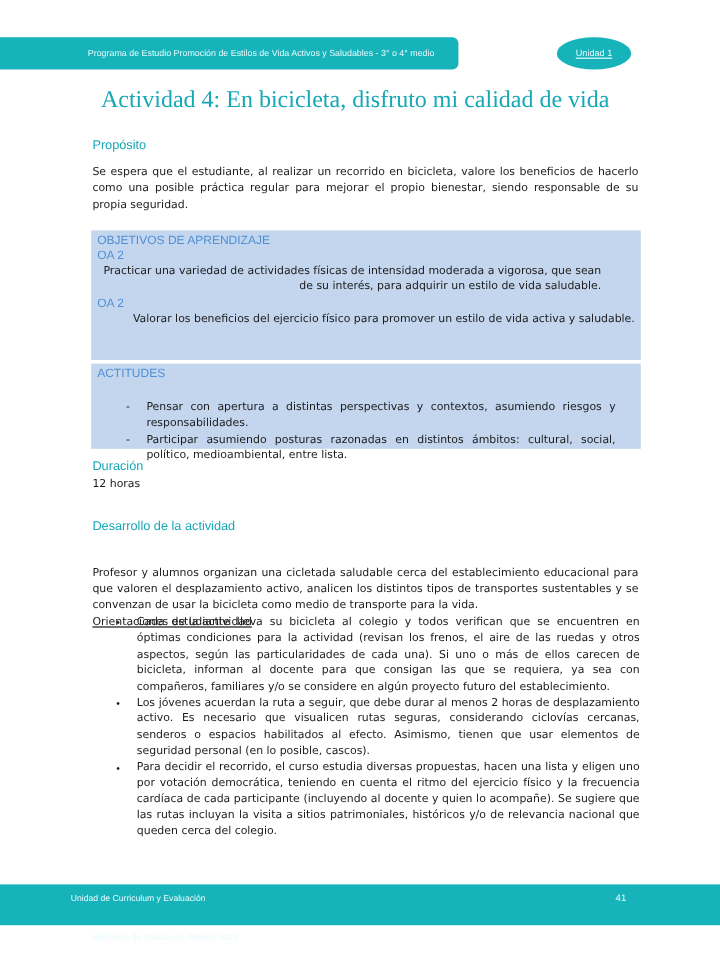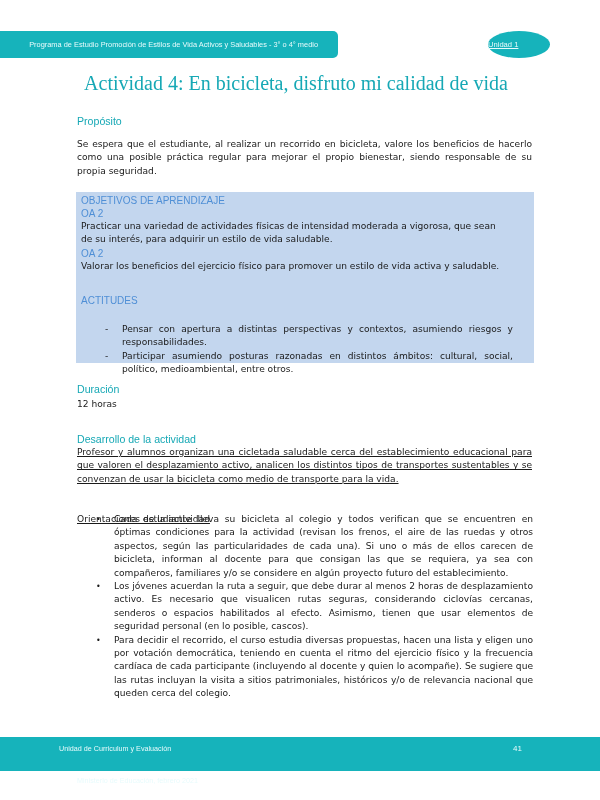--- a/index.html
+++ b/index.html
@@ -1,30 +1,30 @@
 <!DOCTYPE html>
 <html><head>
 <meta charset="utf-8">
 <style>
   html, body { margin:0; padding:0; }
   body { width:600px; height:800px; background:#ffffff; position:relative; overflow:hidden;
          font-family:"DejaVu Sans", sans-serif; color:#1a1a1a; }
-  .header-bar { position:absolute; left:0; top:31px; width:338px; height:27px; background:#16b3bb;
+  .header-bar { position:absolute; left:0; top:31px; width:382px; height:27px; background:#16b3bb;
                 border-radius:0 5px 5px 0; color:#e8fbfc; font-family:"Liberation Sans", sans-serif;
                 font-size:7.4px; line-height:27px; text-align:right; padding-right:20px; box-sizing:border-box; }
-  .unit-pill { position:absolute; left:488px; top:31px; width:62px; height:27px; background:#16b3bb;
+  .unit-pill { position:absolute; left:464px; top:31px; width:62px; height:27px; background:#16b3bb;
                border-radius:50%; color:#e8fbfc; font-family:"Liberation Sans", sans-serif; font-size:7.6px;
-               line-height:27px; text-align:left;text-decoration:underline; }
+               line-height:27px; text-align:center;text-decoration:underline; }
   .title { position:absolute; left:0; width:592px; top:72px; text-align:center; color:#16a8b5;
            font-family:Liberation Serif, serif; font-size:20px; }
   .h2 { position:absolute; left:77px; color:#16a8b5; font-family:"Liberation Sans", sans-serif; font-size:10.6px;text-align:center; }
   .para { position:absolute; left:77px; width:455px; font-size:9.1px; line-height:13.4px; text-align:justify; }
   .box { position:absolute; left:76px; width:458px; background:#c3d6ee; box-sizing:border-box; padding:2px 5px; }
   .box .lbl { color:#4f8fd6; font-family:"Liberation Sans", sans-serif; font-size:10px; line-height:13px; }
-  .box .txt { font-size:9.1px; line-height:13.4px; }
+  .box .txt { font-size:9.1px; line-height:13.4px;text-align:right; }
   .box ul { list-style:none; margin:16px; padding:0; }
   .box li { position:relative; padding-left:25px; font-size:9.1px; line-height:13.4px; text-align:justify; }
   .box li::before { content:"-"; position:absolute; left:8px; }
   .underline { text-decoration:underline; }
   .bullets { position:absolute; left:96px; width:437px; margin:0; padding:0; list-style:none; }
   .bullets li { position:relative; padding-left:18px; font-size:9.1px; line-height:13.4px; text-align:justify; }
   .bullets li::before { content:"\2022"; position:absolute; left:0; font-size:8px; }
   .footer { position:absolute; left:0; top:737px; width:600px; height:34px; background:#16b3bb;
             color:#e8fbfc; font-family:"Liberation Sans", sans-serif; font-size:7.2px; }
   .footer .l1 { position:absolute; left:59px; top:7px; }
@@ -45,33 +45,33 @@
 <div class="para" style="top:138px;">Se espera que el estudiante, al realizar un recorrido en bicicleta, valore los beneficios de hacerlo como una posible práctica regular para mejorar el propio bienestar, siendo responsable de su propia seguridad.</div>
 
 <div class="box" style="top:192px; height:108px;">
   <div class="lbl">OBJETIVOS DE APRENDIZAJE</div>
   <div class="lbl">OA 2</div>
   <div class="txt" style="width:420px;">Practicar una variedad de actividades físicas de intensidad moderada a vigorosa, que sean de su interés, para adquirir un estilo de vida saludable.</div>
   <div class="lbl">OA 2</div>
   <div class="txt">Valorar los beneficios del ejercicio físico para promover un estilo de vida activa y saludable.</div>
 </div>
 
-<div class="box" style="top:292px; height:71px;">
+<div class="box" style="top:303px; height:71px;">
   <div class="lbl">ACTITUDES</div>
   <ul>
     <li>Pensar con apertura a distintas perspectivas y contextos, asumiendo riesgos y responsabilidades.</li>
-    <li>Participar asumiendo posturas razonadas en distintos ámbitos: cultural, social, político, medioambiental, entre otros.</li>
+    <li>Participar asumiendo posturas razonadas en distintos ámbitos: cultural, social, político, medioambiental, entre lista.</li>
   </ul>
 </div>
 
 <div class="h2" style="top:383px;">Duración</div>
 <div class="para" style="top:398px;">12 horas</div>
 
 <div class="h2" style="top:433px;">Desarrollo de la actividad</div>
-<div class="para" style="top:446px;text-decoration:underline;">Profesor y alumnos organizan una cicletada saludable cerca del establecimiento educacional para que valoren el desplazamiento activo, analicen los distintos tipos de transportes sustentables y se convenzan de usar la bicicleta como medio de transporte para la vida.</div>
+<div class="para" style="top:472px;">Profesor y alumnos organizan una cicletada saludable cerca del establecimiento educacional para que valoren el desplazamiento activo, analicen los distintos tipos de transportes sustentables y se convenzan de usar la bicicleta como medio de transporte para la vida.</div>
 <div class="para underline" style="top:492px;margin-top:21px;">Orientaciones de la actividad</div>
 
 <ul class="bullets" style="top:513px;">
   <li>Cada estudiante lleva su bicicleta al colegio y todos verifican que se encuentren en óptimas condiciones para la actividad (revisan los frenos, el aire de las ruedas y otros aspectos, según las particularidades de cada una). Si uno o más de ellos carecen de bicicleta, informan al docente para que consigan las que se requiera, ya sea con compañeros, familiares y/o se considere en algún proyecto futuro del establecimiento.</li>
   <li>Los jóvenes acuerdan la ruta a seguir, que debe durar al menos 2 horas de desplazamiento activo. Es necesario que visualicen rutas seguras, considerando ciclovías cercanas, senderos o espacios habilitados al efecto. Asimismo, tienen que usar elementos de seguridad personal (en lo posible, cascos).</li>
   <li>Para decidir el recorrido, el curso estudia diversas propuestas, hacen una lista y eligen uno por votación democrática, teniendo en cuenta el ritmo del ejercicio físico y la frecuencia cardíaca de cada participante (incluyendo al docente y quien lo acompañe). Se sugiere que las rutas incluyan la visita a sitios patrimoniales, históricos y/o de relevancia nacional que queden cerca del colegio.</li>
 </ul>
 
 <div class="footer">
   <div class="l1">Unidad de Curriculum y Evaluación</div>

